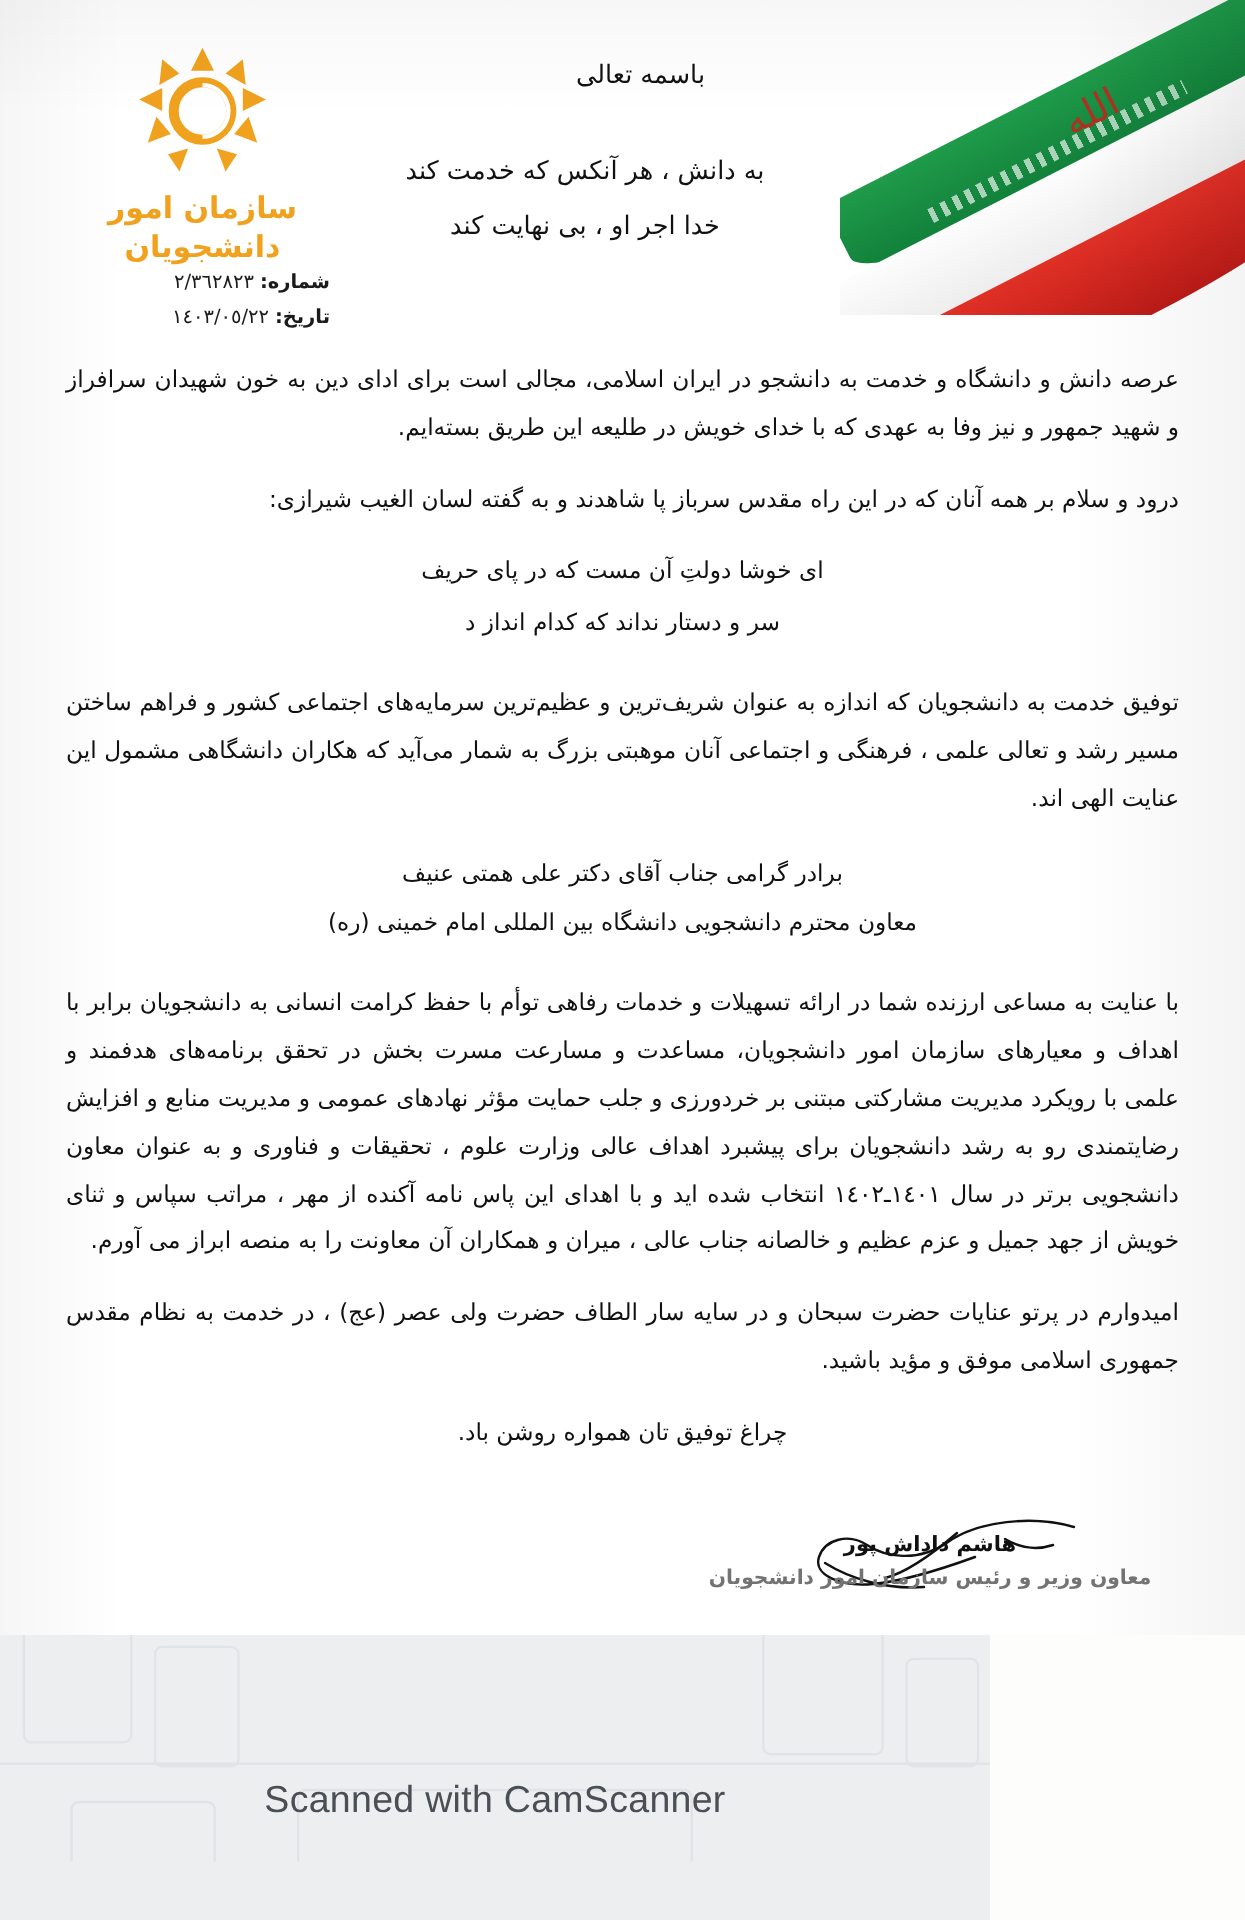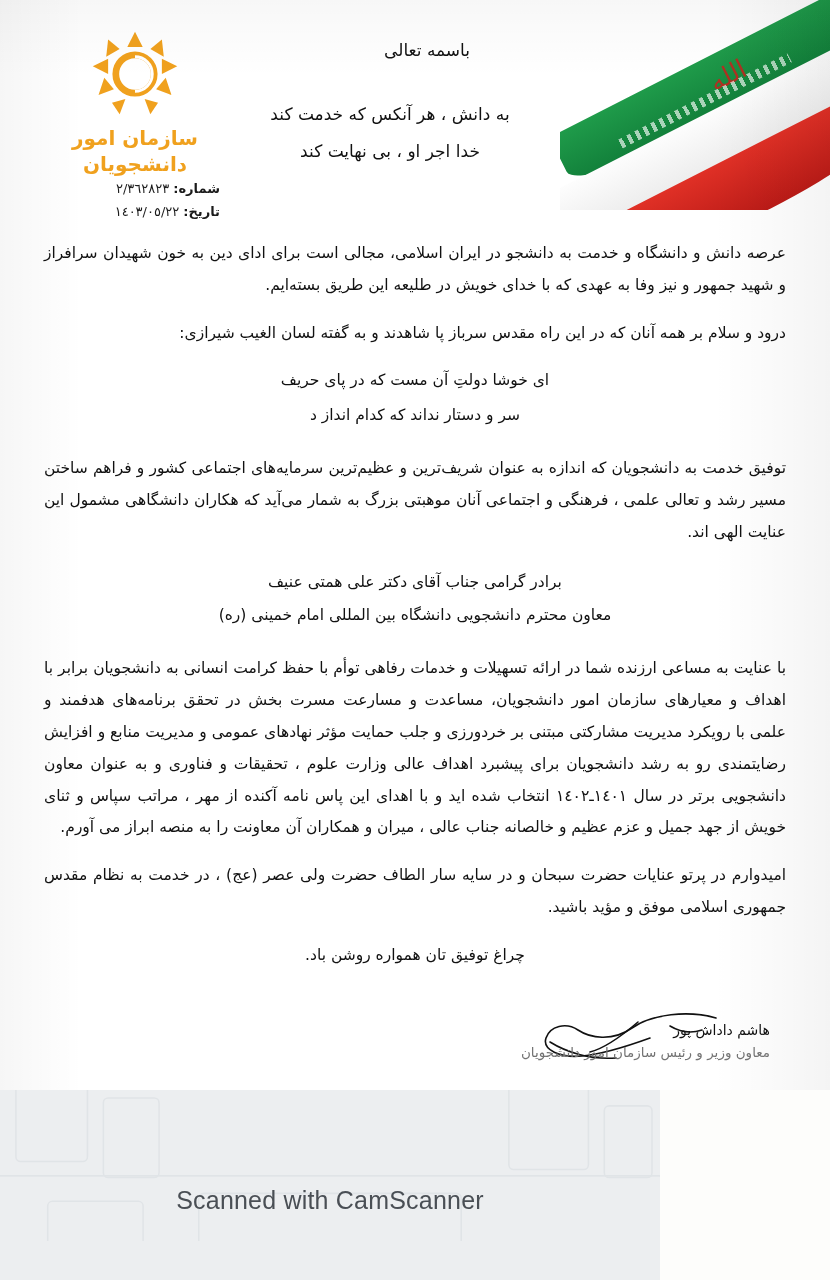--- a/index.html
+++ b/index.html
@@ -207,20 +207,22 @@
     margin-top: 16px;
   }
 
   
   .signature {
     position: absolute;
     bottom: 30px;
     right: 60px;
     width: 300px;
     direction: rtl;
+    text-align: center;
+    font-weight: bold;
   }
   .sig-scribble {
     position: absolute;
     top: -14px;
     right: 20px;
     width: 230px;
     height: 62px;
     pointer-events: none;
   }
   .sig-name {

